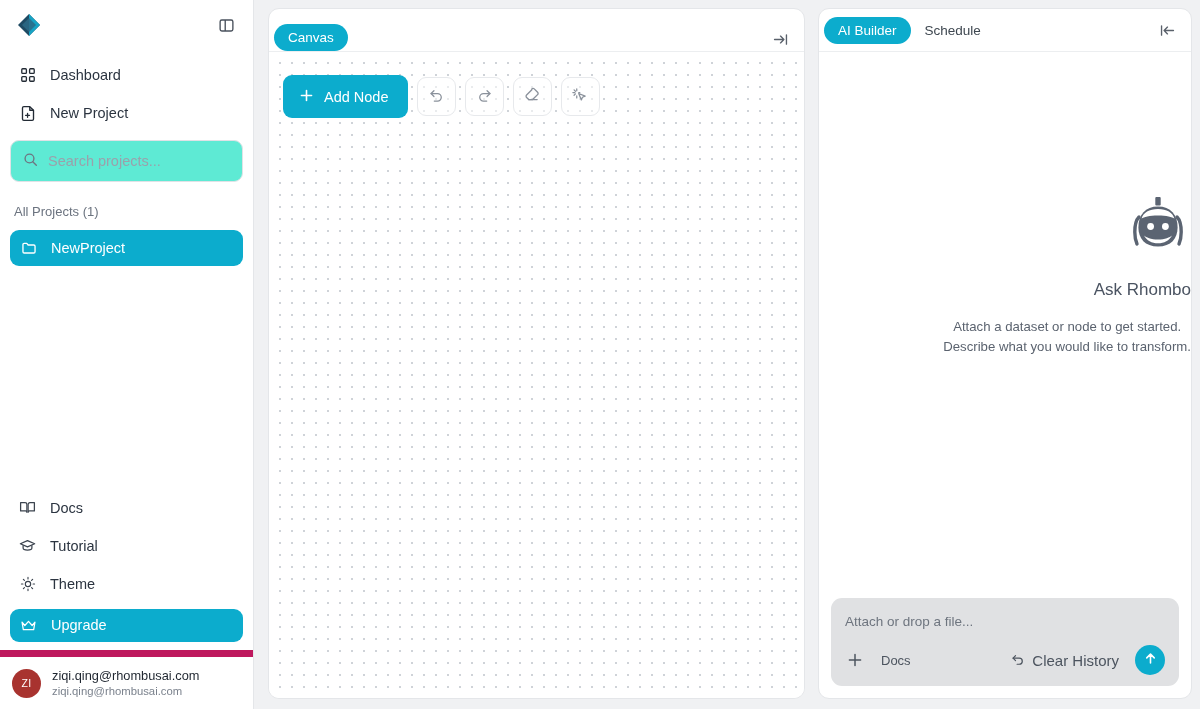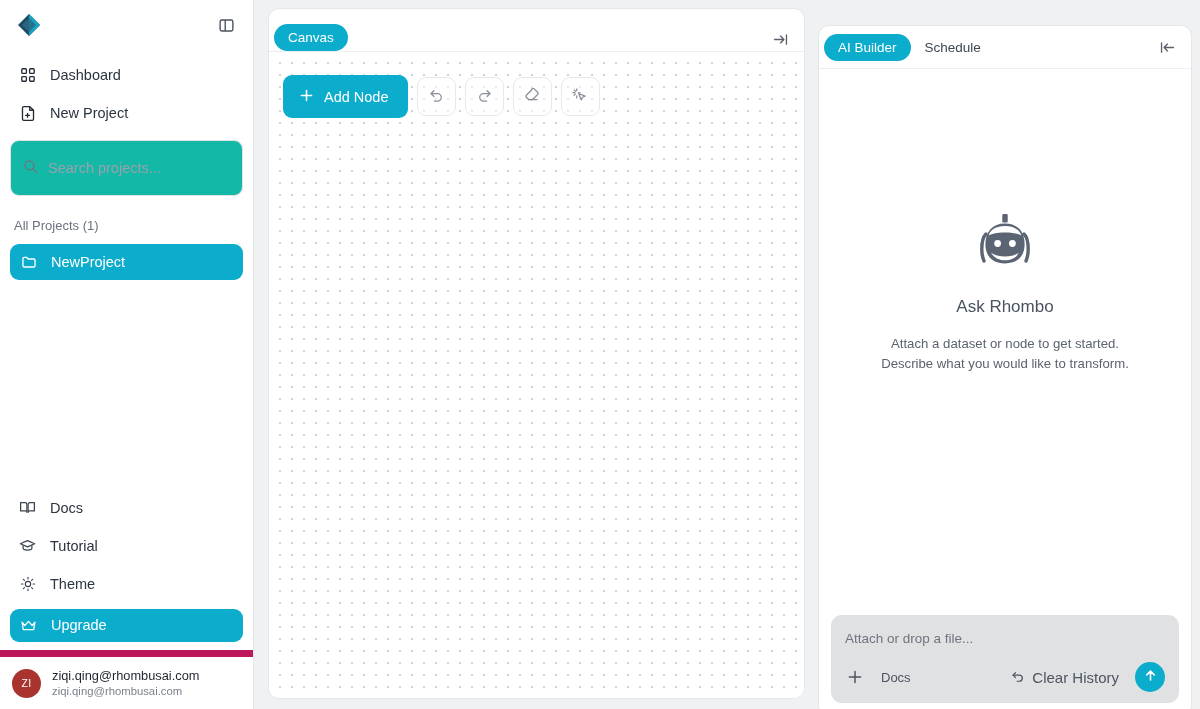--- a/index.html
+++ b/index.html
@@ -33,22 +33,22 @@
     display: flex; align-items: center; gap: 13px;
     height: 38px; padding: 0 8px; border-radius: 8px;
     cursor: pointer; color: #2b3440;
     font-size: 14.5px;
   }
   .nav-ico { width: 19px; height: 19px; display: flex; align-items: center; justify-content: center; flex: 0 0 19px; }
 
   .search-wrap { padding: 8px 10px 0 10px; }
   .search-box {
     display: flex; align-items: center; gap: 10px;
-    height: 56px; border: 1px solid #e0e2e6; border-radius: 9px;
-    padding: 0 12px; background: #14b8a6;
+    height: 42px; border: 1px solid #e0e2e6; border-radius: 9px;
+    padding: 0 12px; background: #5eead4;
   }
   .search-box input {
     border: none; outline: none; font-size: 14.5px; color: #4a5260;
     font-family: "Liberation Sans", sans-serif; width: 100%; background: transparent;
   }
   .search-box input::placeholder { color: #9aa1ab; }
 
   .section-label {
     padding: 22px 10px 7px 14px; font-size: 13px; color: #6b737f;
   }
@@ -118,30 +118,30 @@
     border-radius: 9px; height: 43px; padding: 0 19px 0 16px;
     font-size: 14.5px; cursor: pointer; font-family: "Liberation Sans", sans-serif;
   }
   .tool-btn {
     width: 39px; height: 39px; border: 1px solid #e7e9ec; border-radius: 9px;
     background: rgba(255,255,255,0.55); display:flex; align-items:center; justify-content:center;
     cursor: pointer;
   }
 
   
-  .right-col { padding: 8px 8px 10px 0; display: flex; flex: 0 0 382px; margin-top: 17px; }
+  .right-col { padding: 8px 8px 10px 0; display: flex; flex: 0 0 382px; }
   .ai-panel {
     background: #fff; border: 1px solid #e4e6e9; border-radius: 11px;
     width: 374px; height: 691px; display: flex; flex-direction: column; overflow: hidden;
   }
   .ai-header {
     height: 43px; flex: 0 0 43px; border-bottom: 1px solid #eceef0;
     display: flex; align-items: center; padding: 0 12px 0 5px; gap: 2px;
   }
-  .ai-body { flex: 1 1 auto; display:flex; flex-direction: column; align-items:center; justify-content:center; padding-bottom: 98px; }
+  .ai-body { flex: 1 1 auto; display:flex; flex-direction: column; align-items:flex-end; justify-content:center; padding-bottom: 98px; }
   .robot { width: 66px; height: 66px; margin-bottom: 19px; }
   .ask-title { font-size: 17px; color: #4a5361; margin-bottom: 17px; }
   .ask-sub { font-size: 13.2px; color: #5b636f; line-height: 1.55; text-align: center; }
 
   .composer-wrap { padding: 0 12px 12px 12px; border-radius: 29px; }
   .composer {
     background: #e0e1e3; border-radius: 11px; padding: 14px 14px 11px 14px;
   }
   .composer-input {
     border: none; outline: none; background: transparent; width: 100%;

